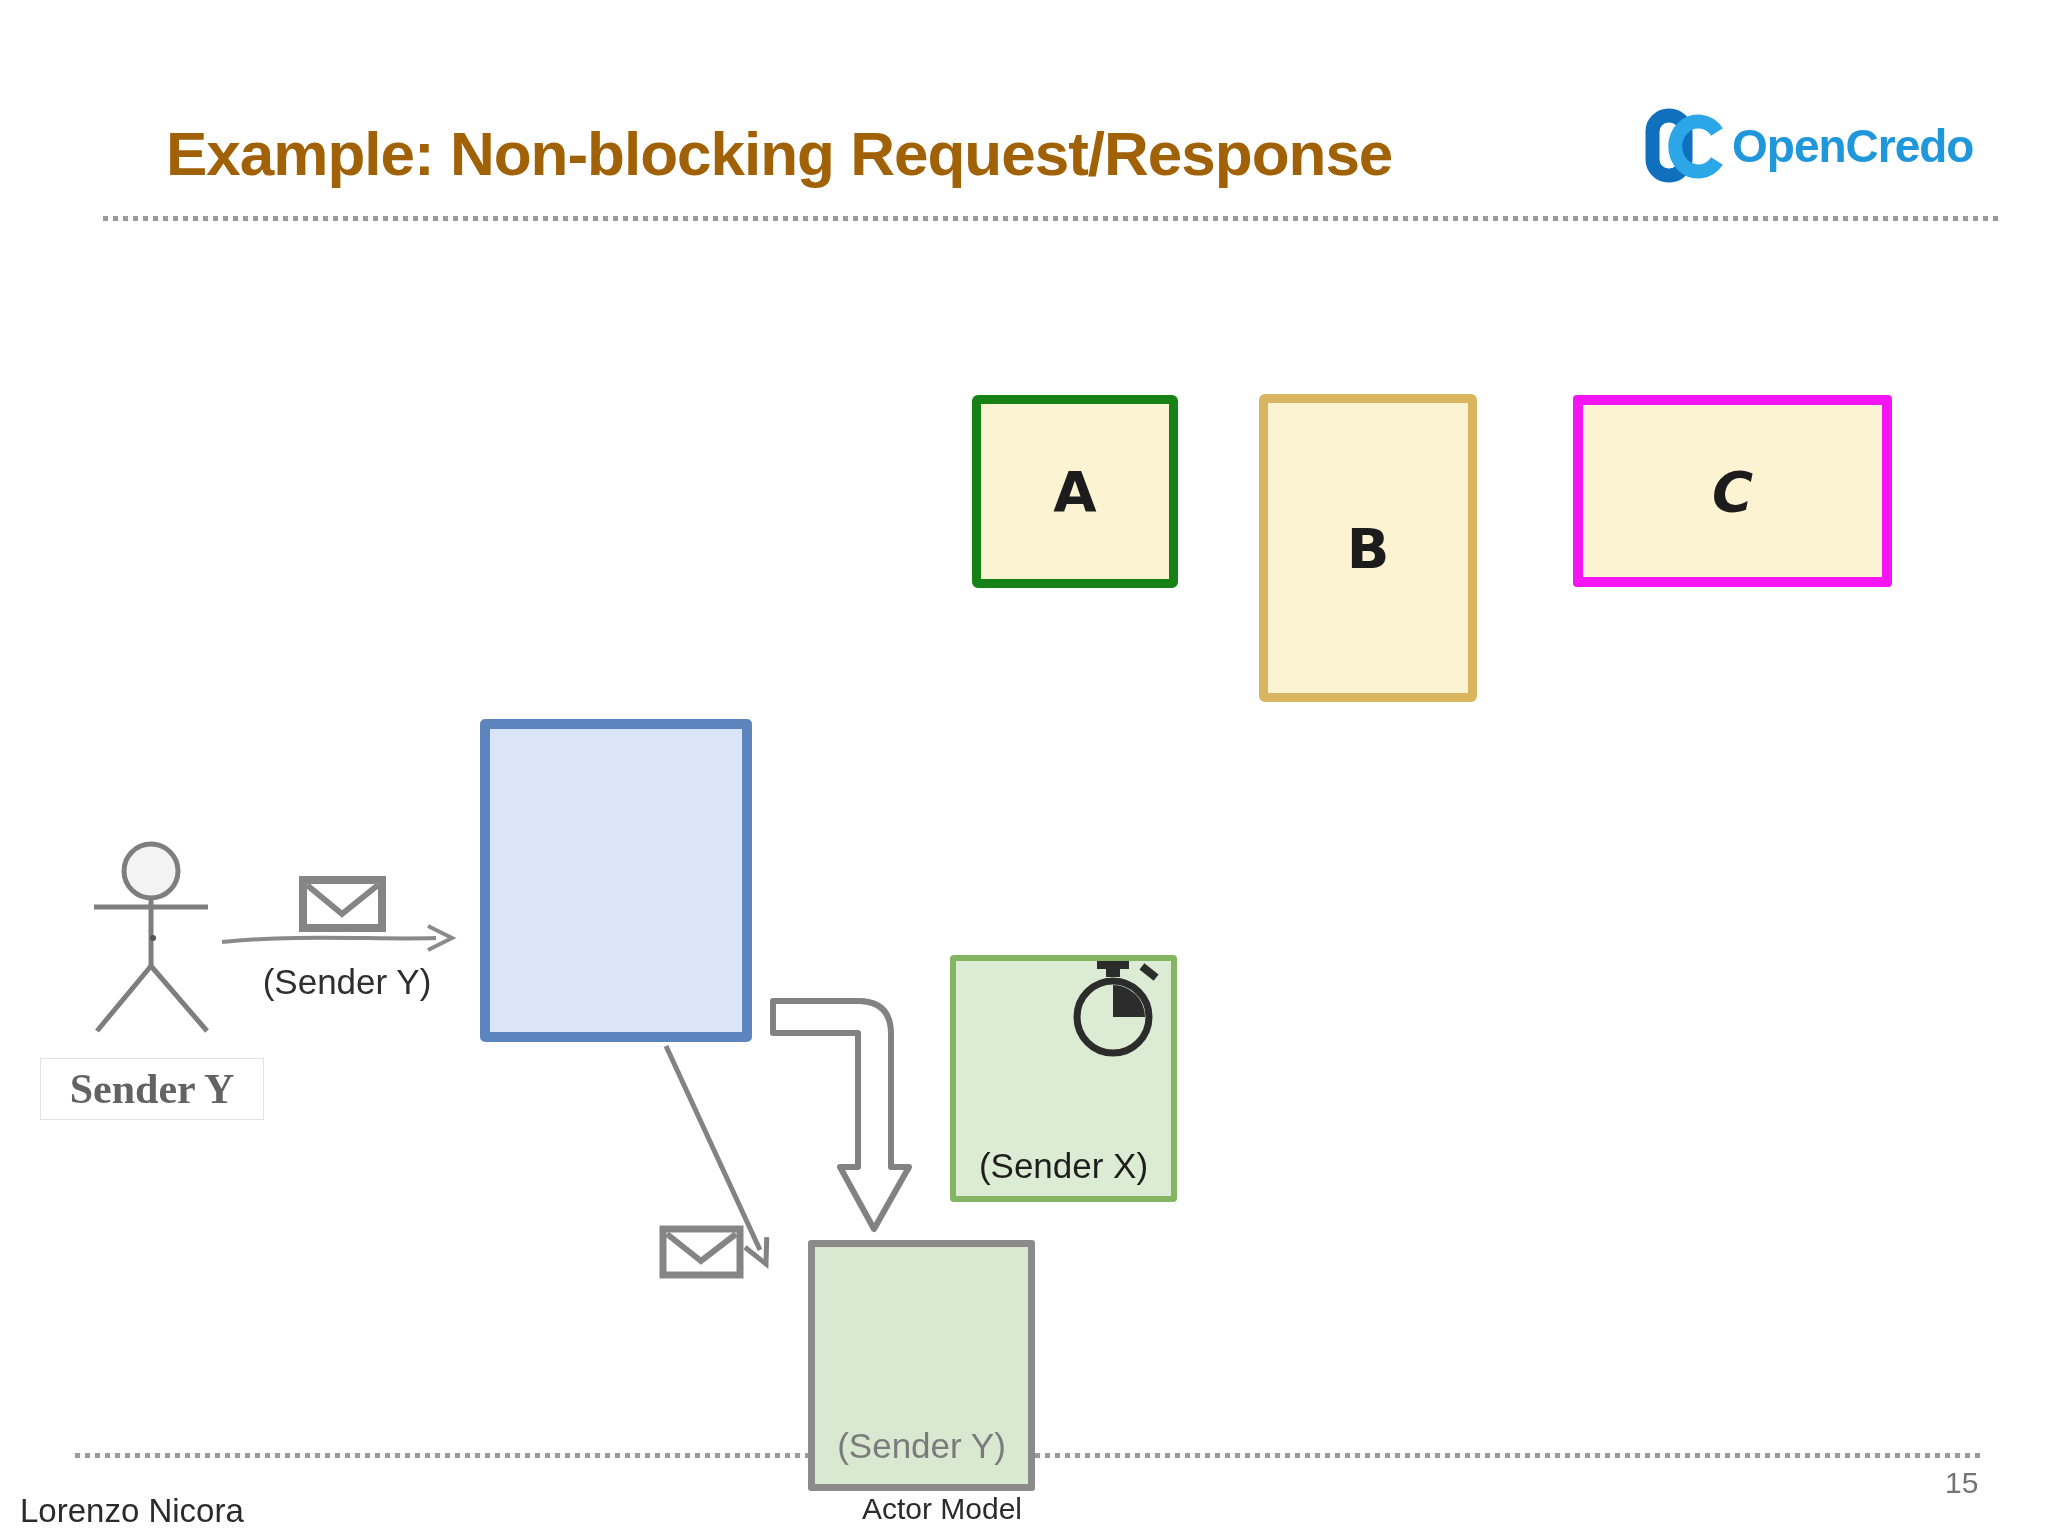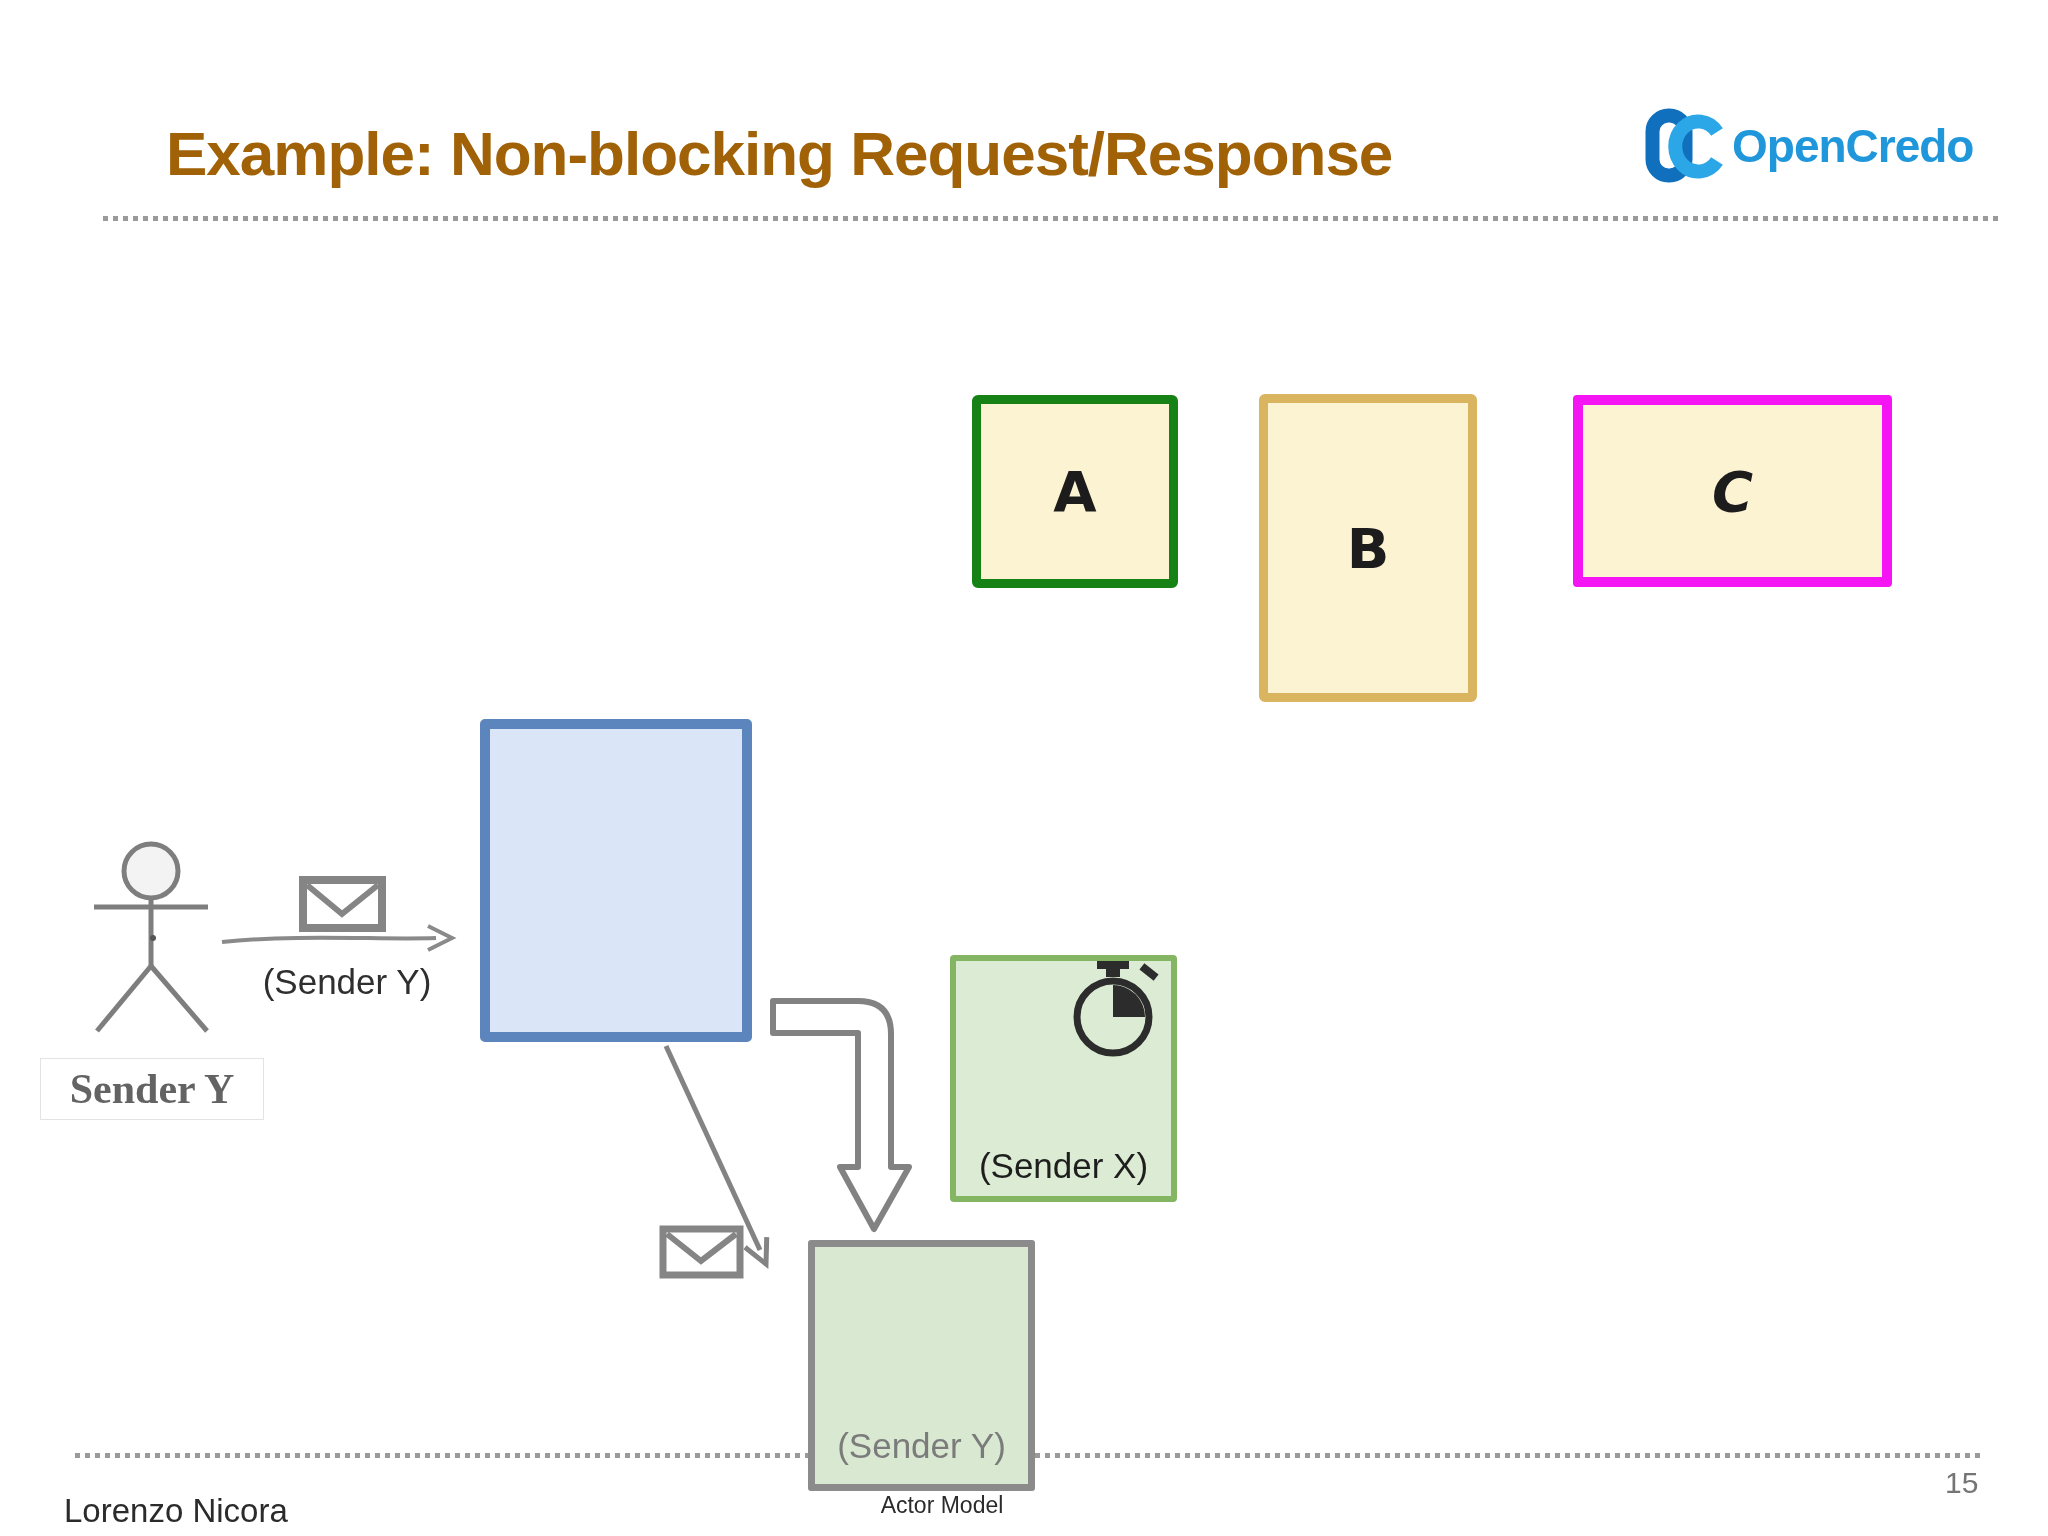--- a/index.html
+++ b/index.html
@@ -37,22 +37,22 @@
       font-size:35px;color:#7b7b7b;}
 
   
   .actor-label{left:40px;top:1058px;width:222px;height:60px;background:#ffffff;border:1px solid #e3e3e3;
       display:flex;align-items:center;justify-content:center;
       font-family:Liberation Serif, serif;font-size:42px;font-weight:600;color:#636363;}
 
   .request-label{left:237px;top:962px;width:220px;text-align:center;font-size:35px;color:#2f2f2f;}
 
   
-  .footer-left{left:20px;top:1492px;font-size:33px;color:#2b2b2b;margin-left:44px;}
-  .footer-center{left:0;top:1492px;width:1884px;text-align:center;font-size:23px;color:#2b2b2b;}
+  .footer-left{left:20px;top:1492px;font-size:33px;color:#2b2b2b;}
+  .footer-center{left:0;top:1492px;width:1884px;text-align:center;font-size:30px;color:#2b2b2b;}
   .page-number{left:1945px;top:1466px;font-size:30px;color:#757575;}
 
   svg.overlay{position:absolute;left:0;top:0;z-index:1;}
 </style>
 </head>
 <body>
 
 <div class="slide">
 
   <div class="abs title">Example: Non-blocking Request/Response</div>

